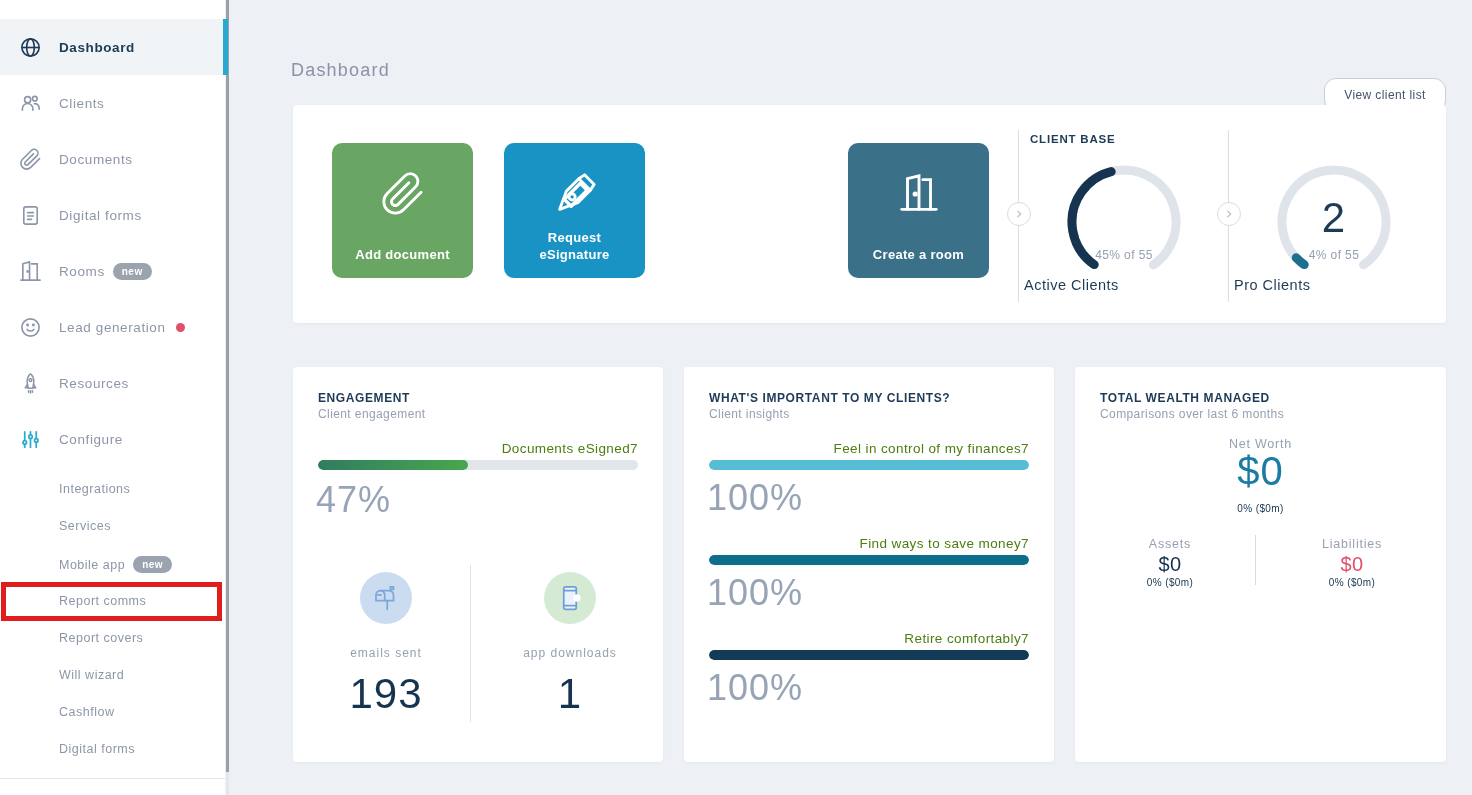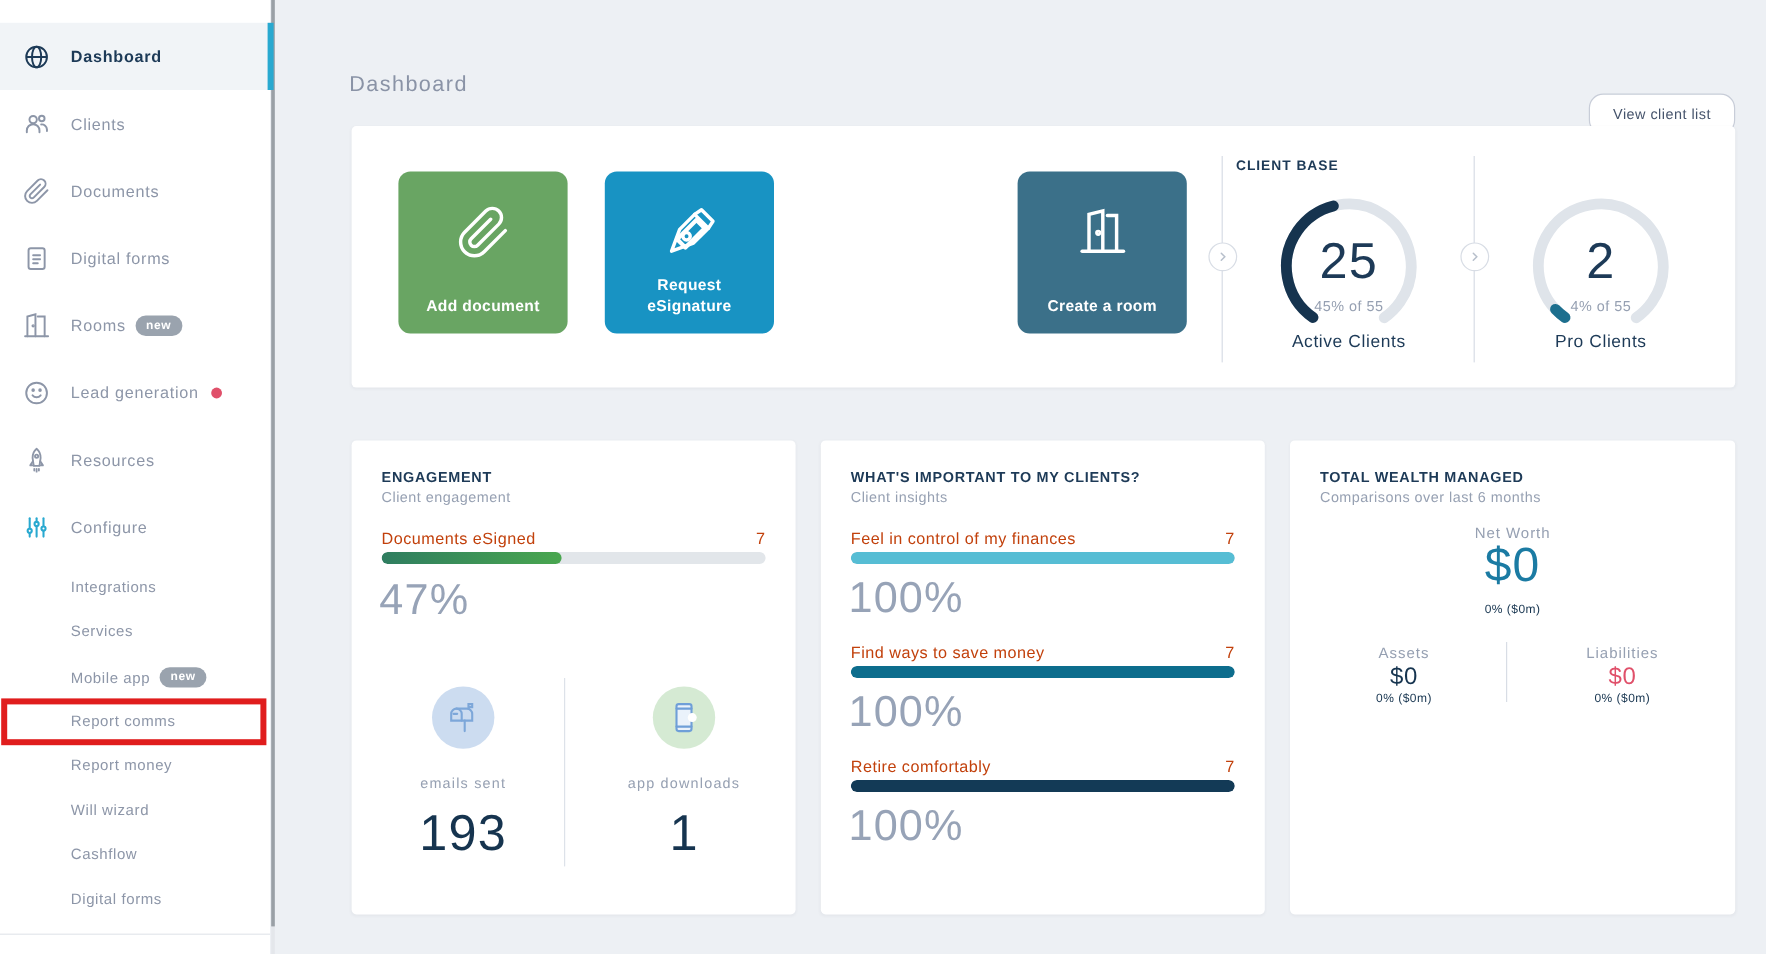--- a/index.html
+++ b/index.html
@@ -50,25 +50,25 @@
         font-weight:700;letter-spacing:.3px;line-height:1.35;}
 
   
   .vdivider{position:absolute;width:1px;background:#d8dde5;}
   .chev-circle{position:absolute;width:22px;height:22px;border-radius:50%;background:#fff;border:1px solid #d8dde5;
         display:flex;align-items:center;justify-content:center;color:#b7bfcb;cursor:pointer;z-index:2;}
   .client-base-title{position:absolute;left:737px;top:28px;font-size:11.5px;font-weight:700;letter-spacing:.8px;color:#1d3a57;}
   .gauge-wrap{position:absolute;width:120px;height:120px;}
   .gauge-value{position:absolute;width:120px;text-align:center;top:32px;font-size:42px;font-weight:300;color:#1d3a57;letter-spacing:1px;}
   .gauge-caption{position:absolute;width:160px;text-align:center;font-size:12px;letter-spacing:.4px;color:#96a0b2;}
-  .gauge-label{position:absolute;width:200px;text-align:center;font-size:14.5px;letter-spacing:.5px;color:#1d3a57;font-weight:500;}
-
-  
-  .metric-label-row{position:absolute;left:25px;right:25px;display:flex;justify-content:space-between;
-        font-size:13.5px;letter-spacing:.4px;color:#c2410c;}
+  .gauge-label{position:absolute;width:200px;font-size:14.5px;letter-spacing:.5px;color:#1d3a57;font-weight:500;}
+
+  
+  .metric-label-row{position:absolute;left:25px;right:25px;display:flex;justify-content:flex-end;
+        font-size:13.5px;letter-spacing:.4px;color:#4d7c0f;}
   .bar-track{position:absolute;left:25px;width:320px;height:10px;border-radius:5px;background:#e2e6ea;overflow:hidden;}
   .bar-fill{height:10px;border-radius:5px;}
   .big-pct{position:absolute;left:23px;font-size:36px;font-weight:300;letter-spacing:1px;color:#97a3b7;}
 
   
   .stat-divider{position:absolute;left:177px;top:198px;width:1px;height:157px;background:#dde2e9;}
   .stat{position:absolute;top:205px;width:150px;display:flex;flex-direction:column;align-items:center;}
   .stat-icon-circle{width:52px;height:52px;border-radius:50%;display:flex;align-items:center;justify-content:center;}
   .stat-label{margin-top:22px;font-size:12px;letter-spacing:1px;color:#96a0b2;}
   .stat-value{margin-top:10px;font-size:42px;font-weight:300;color:#16344f;letter-spacing:1px;}
@@ -192,21 +192,21 @@
       <span class="subnav-label">Services</span>
     </div>
     <div class="subnav-item" style="top:546px">
       <span class="subnav-label">Mobile app</span>
       <span class="pill">new</span>
     </div>
     <div class="subnav-item" style="top:582px">
       <span class="subnav-label">Report comms</span>
     </div>
     <div class="subnav-item" style="top:619px">
-      <span class="subnav-label">Report money</span>
+      <span class="subnav-label">Report covers</span>
     </div>
     <div class="subnav-item" style="top:656px">
       <span class="subnav-label">Will wizard</span>
     </div>
     <div class="subnav-item" style="top:693px">
       <span class="subnav-label">Cashflow</span>
     </div>
     <div class="subnav-item" style="top:730px">
       <span class="subnav-label">Digital forms</span>
     </div>
@@ -274,21 +274,20 @@
         <svg width="10" height="10" viewBox="0 0 24 24" fill="none" stroke="currentColor" stroke-width="3" stroke-linecap="round">
             <polyline points="9 5 16 12 9 19"></polyline>
           </svg>
       </div>
 
       <div class="gauge-wrap" style="left:771px;top:57px">
         <svg width="120" height="120" viewBox="0 0 120 120">
           <circle cx="60" cy="60" r="52" fill="none" stroke="#dfe4ea" stroke-width="9" stroke-linecap="round" stroke-dasharray="263.2 999" transform="rotate(125 60 60)"></circle>
           <circle cx="60" cy="60" r="52" fill="none" stroke-width="9" stroke-linecap="round" transform="rotate(125 60 60)" stroke-dasharray="118.43804304033522 999" stroke="#16344f"></circle>
         </svg>
-        <div class="gauge-value">25</div>
       </div>
       <div class="gauge-caption" style="left:751px;top:143px">45% of 55</div>
       <div class="gauge-label" style="left:731px;top:172px">Active Clients</div>
 
       <div class="gauge-wrap" style="left:981px;top:57px">
         <svg width="120" height="120" viewBox="0 0 120 120">
           <circle cx="60" cy="60" r="52" fill="none" stroke="#dfe4ea" stroke-width="9" stroke-linecap="round" stroke-dasharray="263.2 999" transform="rotate(125 60 60)"></circle>
           <circle cx="60" cy="60" r="52" fill="none" stroke-width="9" stroke-linecap="round" transform="rotate(125 60 60)" stroke-dasharray="10.527826048029796 999" stroke="#1d6f8e"></circle>
         </svg>
         <div class="gauge-value">2</div>

